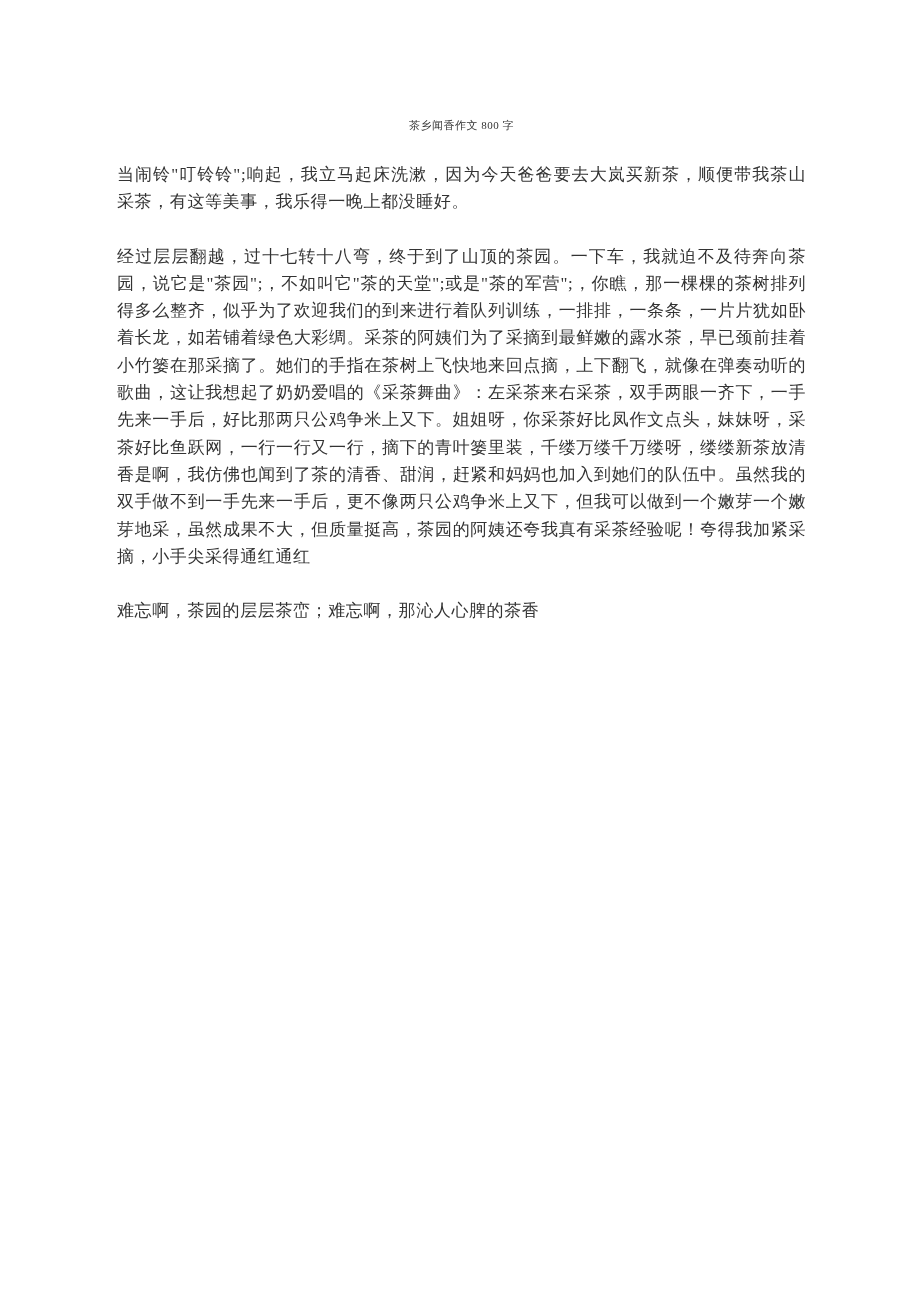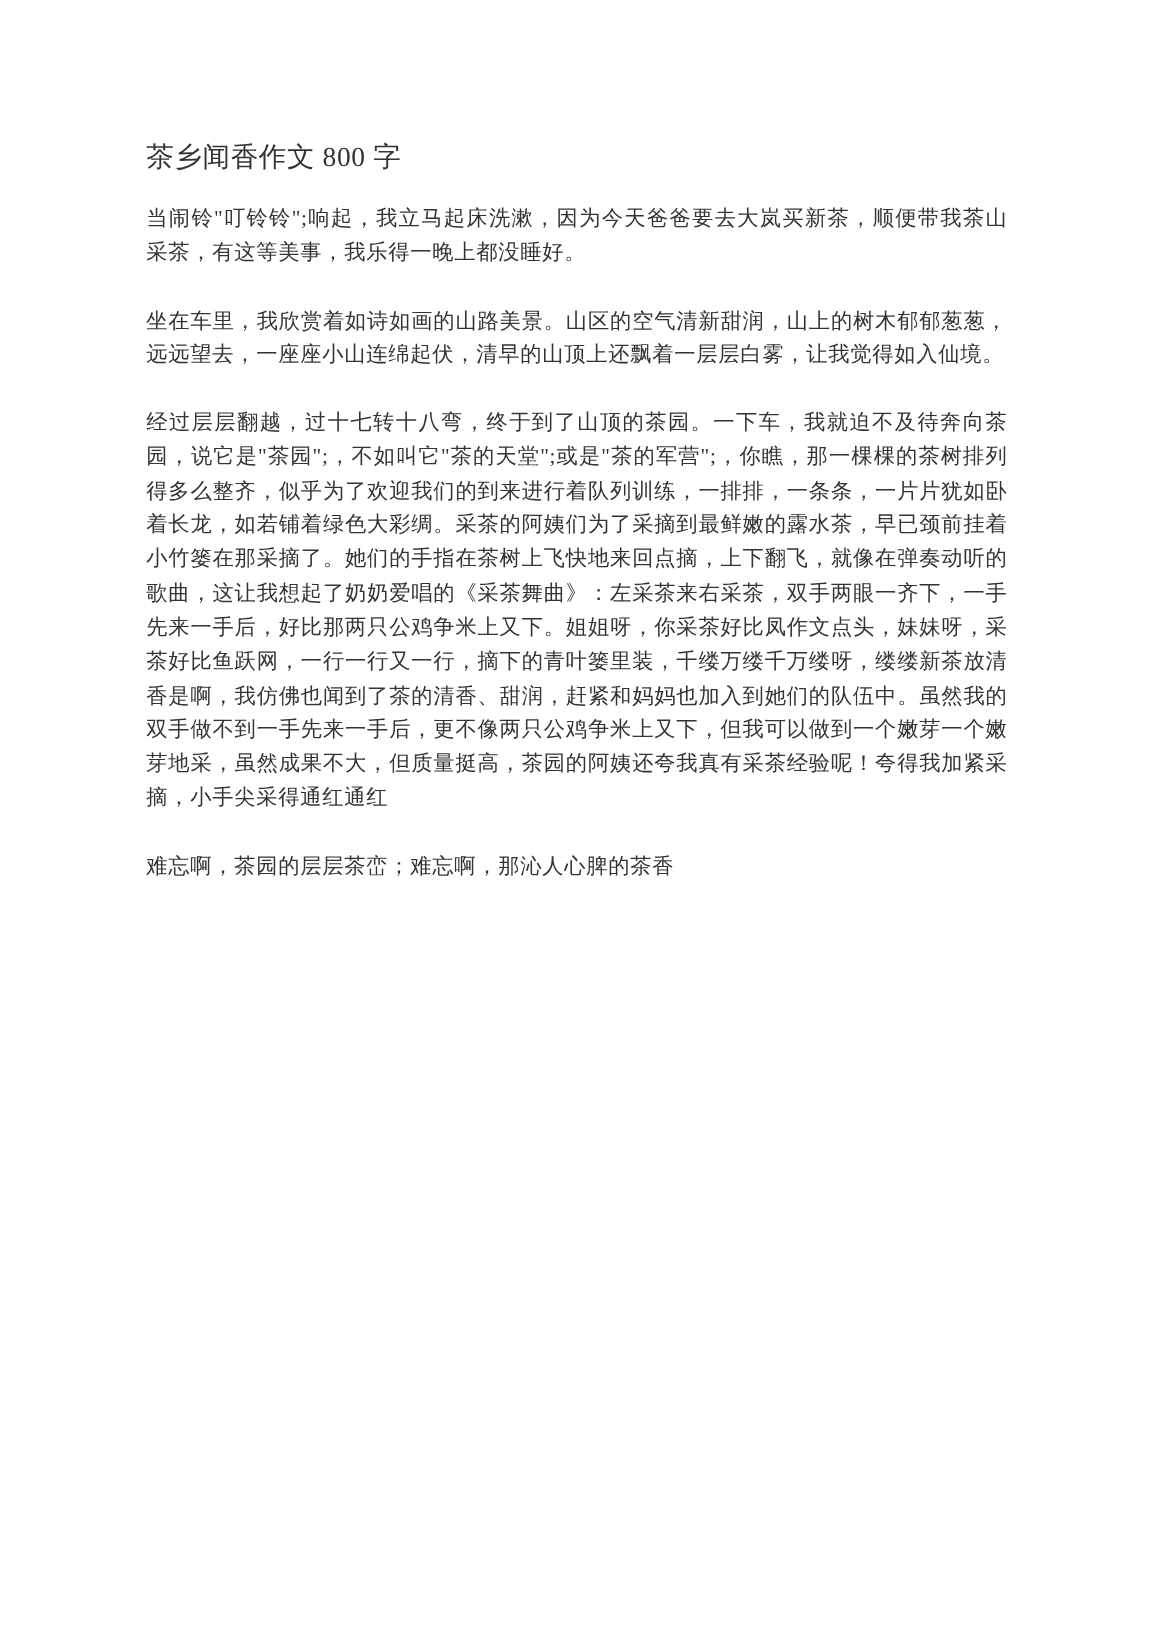--- a/index.html
+++ b/index.html
@@ -15,23 +15,23 @@
     overflow: hidden;
   }
   .doc-page {
     box-sizing: border-box;
     width: 920px;
     height: 1302px;
     padding: 112px 114px 40px 117px;
     background: #ffffff;
   }
   .doc-title {
-    font-size: 22px;
+    font-size: 11px;
     font-weight: normal;
-    text-align: left;
+    text-align: center;
     margin: 0 0 22px 0;
     line-height: 27px;
     letter-spacing: 0.5px;
   }
   .doc-paragraph {
     font-size: 17px;
     line-height: 27.3px;
     text-align: justify;
     text-justify: inter-ideograph;
     margin: 0 0 27px 0;
@@ -43,19 +43,18 @@
   }
 </style>
 </head>
 <body>
 
 <div class="doc-page">
   <h1 class="doc-title">茶乡闻香作文 800 字</h1>
 
   <p class="doc-paragraph">当闹铃"叮铃铃";响起，我立马起床洗漱，因为今天爸爸要去大岚买新茶，顺便带我茶山采茶，有这等美事，我乐得一晚上都没睡好。</p>
 
-  <p class="doc-paragraph">坐在车里，我欣赏着如诗如画的山路美景。山区的空气清新甜润，山上的树木郁郁葱葱，远远望去，一座座小山连绵起伏，清早的山顶上还飘着一层层白雾，让我觉得如入仙境。</p>
 
   <p class="doc-paragraph">经过层层翻越，过十七转十八弯，终于到了山顶的茶园。一下车，我就迫不及待奔向茶园，说它是"茶园";，不如叫它"茶的天堂";或是"茶的军营";，你瞧，那一棵棵的茶树排列得多么整齐，似乎为了欢迎我们的到来进行着队列训练，一排排，一条条，一片片犹如卧着长龙，如若铺着绿色大彩绸。采茶的阿姨们为了采摘到最鲜嫩的露水茶，早已颈前挂着小竹篓在那采摘了。她们的手指在茶树上飞快地来回点摘，上下翻飞，就像在弹奏动听的歌曲，这让我想起了奶奶爱唱的《采茶舞曲》：左采茶来右采茶，双手两眼一齐下，一手先来一手后，好比那两只公鸡争米上又下。姐姐呀，你采茶好比凤作文点头，妹妹呀，采茶好比鱼跃网，一行一行又一行，摘下的青叶篓里装，千缕万缕千万缕呀，缕缕新茶放清香是啊，我仿佛也闻到了茶的清香、甜润，赶紧和妈妈也加入到她们的队伍中。虽然我的双手做不到一手先来一手后，更不像两只公鸡争米上又下，但我可以做到一个嫩芽一个嫩芽地采，虽然成果不大，但质量挺高，茶园的阿姨还夸我真有采茶经验呢！夸得我加紧采摘，小手尖采得通红通红</p>
 
 
   <p class="doc-paragraph">难忘啊，茶园的层层茶峦；难忘啊，那沁人心脾的茶香</p>
 </div>
 
 </body></html>

